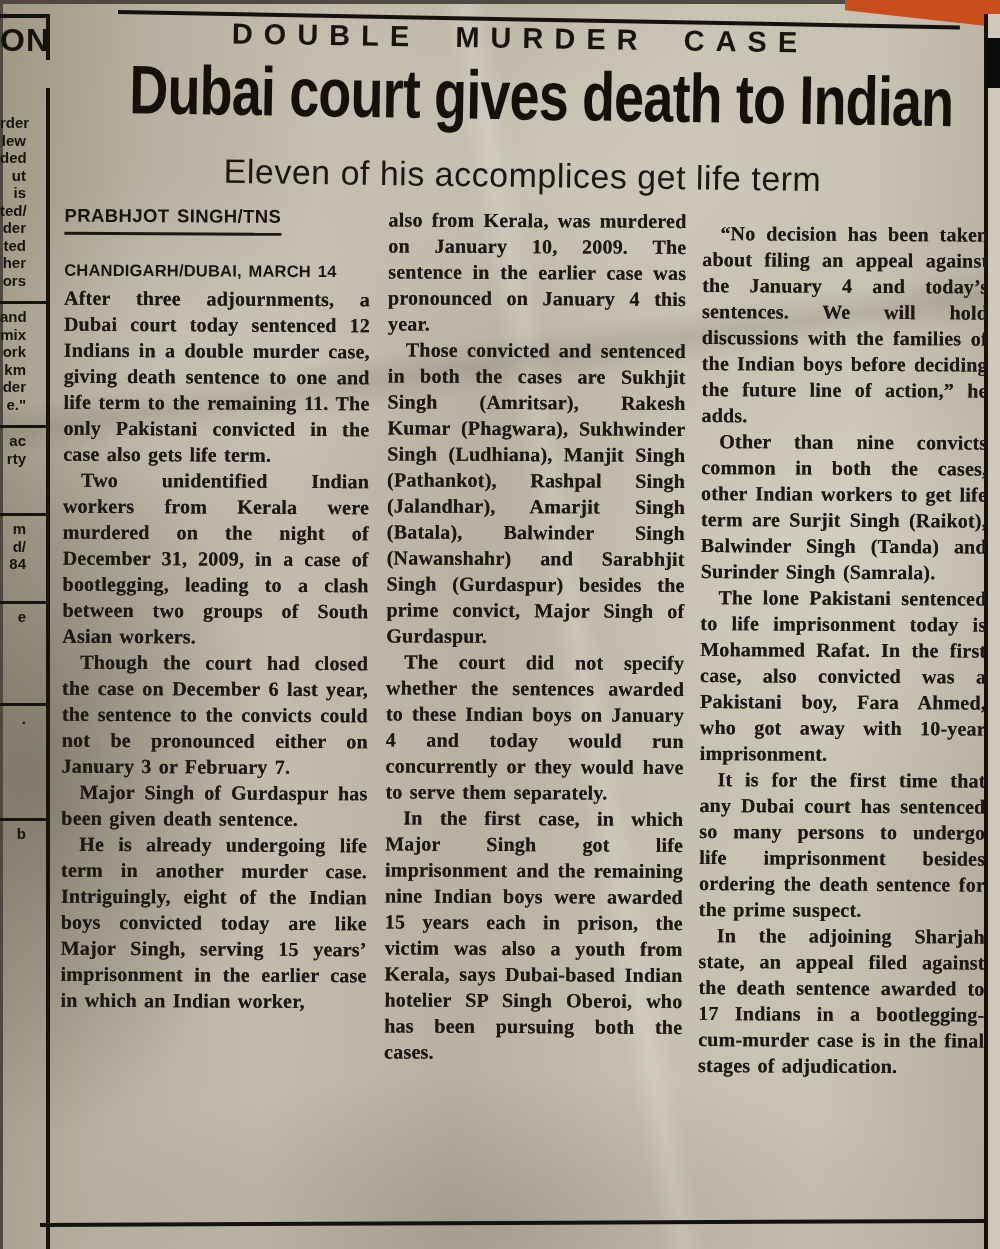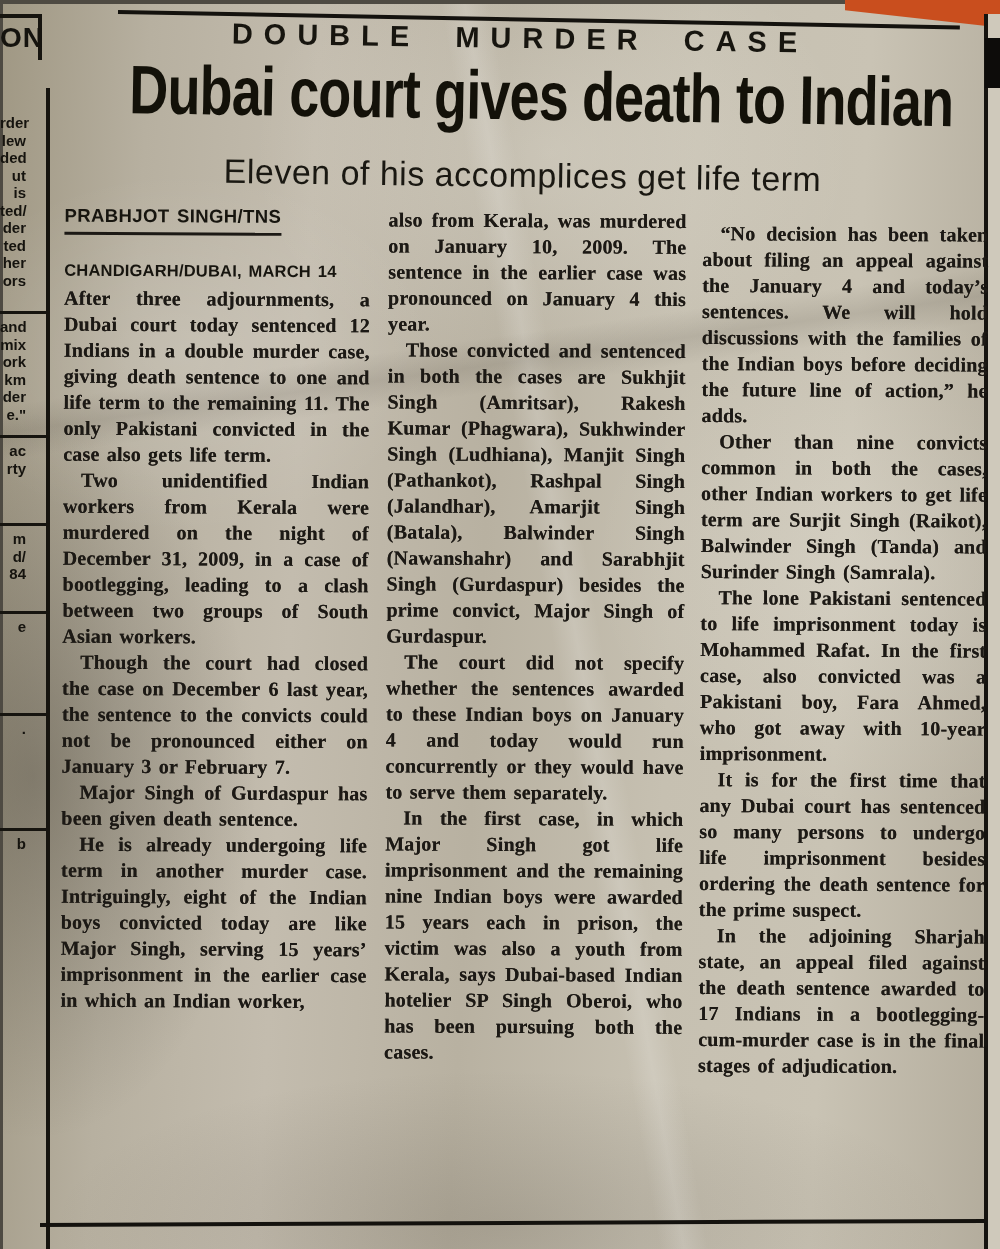--- a/index.html
+++ b/index.html
@@ -29,36 +29,36 @@
   .page-edge{
     position:absolute;right:0;top:14px;bottom:0;width:12px;
     background:#cfc9bb;border-left:4px solid #15130f;
   }
   .adjacent-page-mark{
     position:absolute;right:0;top:38px;width:15px;height:50px;background:#0d0c0a;
   }
   
   .adjacent{position:absolute;left:0;top:0;bottom:0;width:50px;color:#15130e;}
   .on-box{
-    position:absolute;left:0;top:14px;width:42px;height:46px;
+    position:absolute;left:0;top:14px;width:50px;height:46px;
     border-top:4px solid #16140f;border-right:4px solid #16140f;
-    font-size:28px;font-weight:700;text-align:right;padding:4px 5px 0 0;
+    font-size:32px;font-weight:700;text-align:right;padding:4px 5px 0 0;
     letter-spacing:1px;box-sizing:border-box;
   }
   .frag-strip{
     position:absolute;left:0;top:88px;bottom:0;width:46px;
     border-right:4px solid #16140f;
   }
   .frag-block{
     text-align:right;font-weight:700;font-size:15px;line-height:17.5px;
     padding:4px 20px 12px 0;
   }
   .frag-block + .frag-block{border-top:3px solid #16140f;}
   .frag-block:nth-of-type(1){margin-top:22px;}
-  .frag-block:nth-of-type(2){margin-top:10px;}
+  .frag-block:nth-of-type(2){}
   .frag-block:nth-of-type(3){}
   .frag-block:nth-of-type(4){margin-top:34px;}
   .frag-block:nth-of-type(5){margin-top:16px;}
   .frag-block:nth-of-type(6){margin-top:66px;}
   .frag-block:nth-of-type(7){margin-top:78px;}
   
   .header-rule{
     position:absolute;left:118px;top:10px;width:842px;height:3.5px;
     background:#14120e;transform:rotate(1.05deg);transform-origin:left center;
   }

